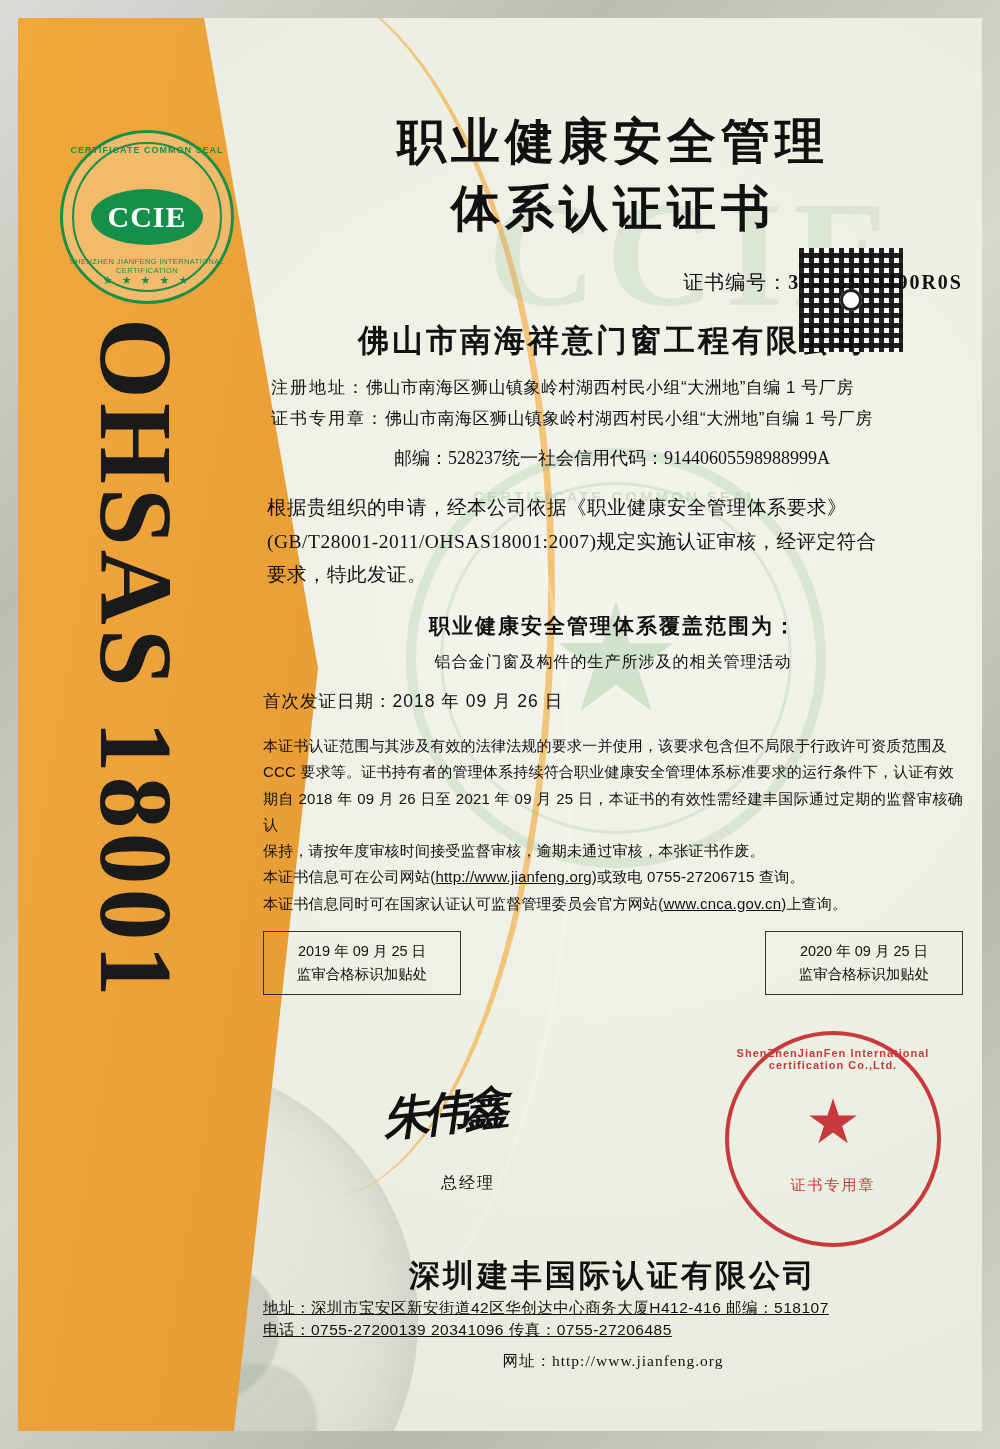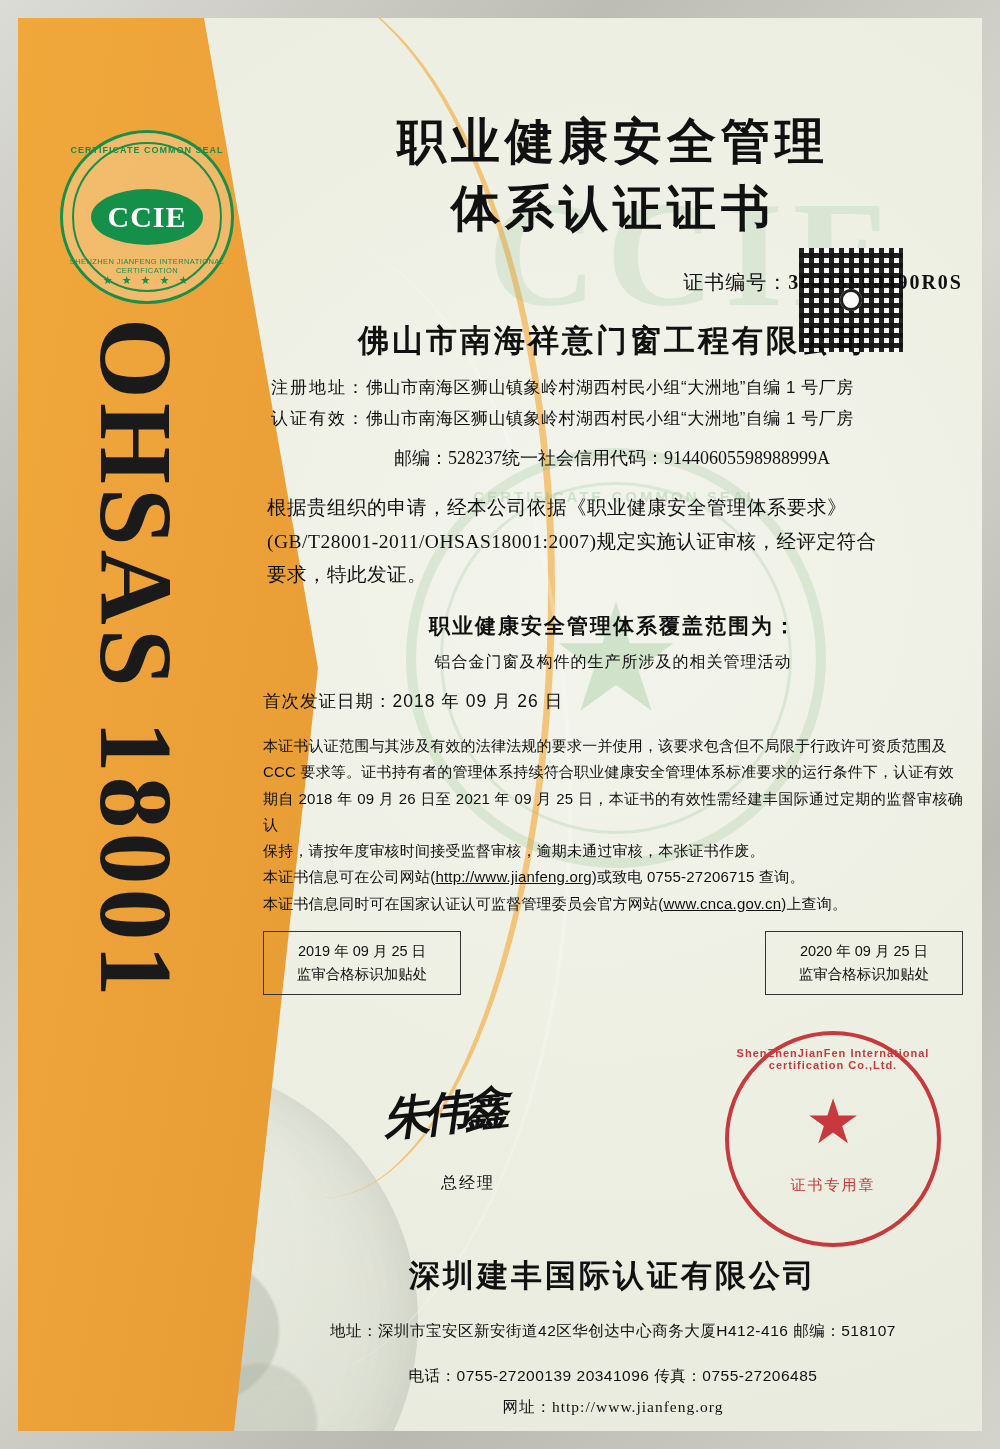--- a/index.html
+++ b/index.html
@@ -222,21 +222,21 @@
   }
   .red-ring-text{
     position:absolute;left:0;right:0;top:12px;text-align:center;
     color:#c22127;font-size:11px;letter-spacing:1px;font-weight:bold;
   }
   .footer-org{
     text-align:center;font-family:"Liberation Serif",serif;font-weight:bold;
     font-size:31px;color:#111;letter-spacing:3px;margin-top:4px;
   }
   .footer-line{
-    text-align:center;font-size:15.5px;color:#111;margin-top:24px;letter-spacing:.5px;
+    font-size:15.5px;color:#111;margin-top:1px;letter-spacing:.5px;text-decoration:underline;
   }
   .footer-url{
     text-align:center;font-family:"Liberation Serif",serif;font-size:15.5px;
     color:#111;margin-top:10px;letter-spacing:1px;
   }
 </style>
 </head>
 <body>
 
 <div id="cert">
@@ -273,21 +273,21 @@
       <div class="cert-no">
         <span>证书编号：</span><span class="val">30418S00490R0S</span>
       </div>
 
       <div class="company">佛山市南海祥意门窗工程有限公司</div>
 
       <div class="addr-line">
         <span class="lbl">注册地址：</span><span>佛山市南海区狮山镇象岭村湖西村民小组“大洲地”自编 1 号厂房</span>
       </div>
       <div class="addr-line" style="margin-top:8px">
-        <span class="lbl">认证有效：</span><span>佛山市南海区狮山镇象岭村湖西村民小组“大洲地”自编 1 号厂房</span>
+        <span class="lbl">证书专用章：</span><span>佛山市南海区狮山镇象岭村湖西村民小组“大洲地”自编 1 号厂房</span>
       </div>
 
       <div class="row-two">
         <div>
           <span>邮编：</span><span class="mono">528237</span>
         </div>
         <div>
           <span>统一社会信用代码：</span><span class="mono">91440605598988999A</span>
         </div>
       </div>

